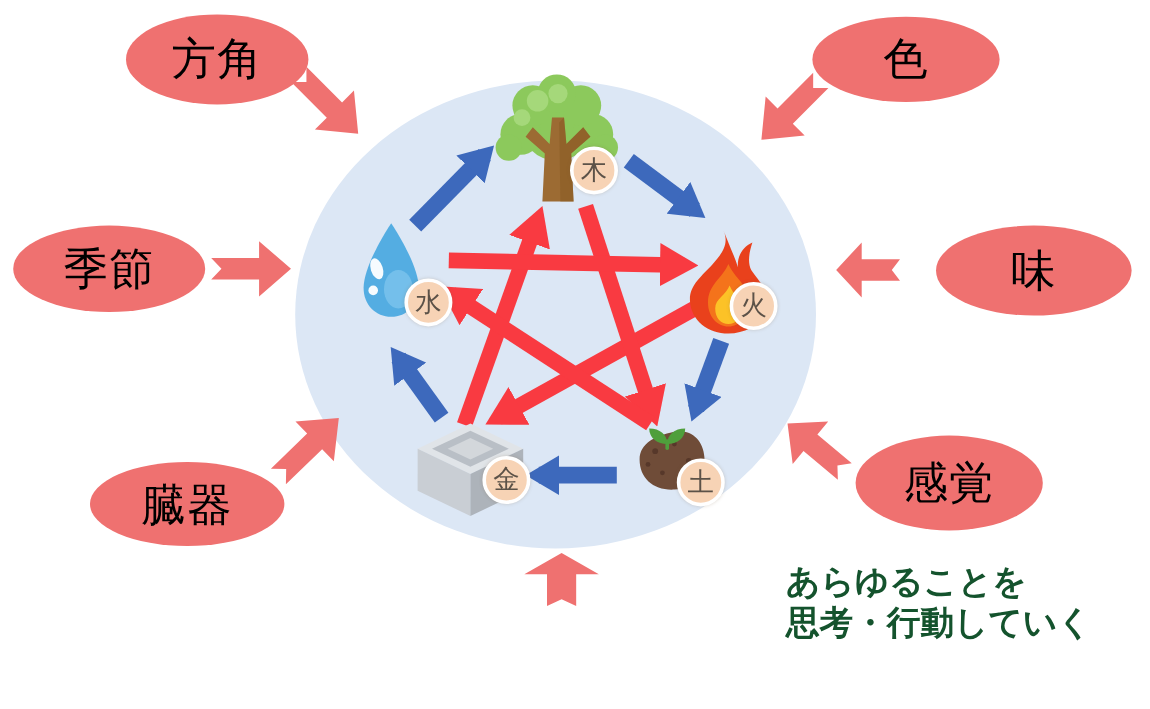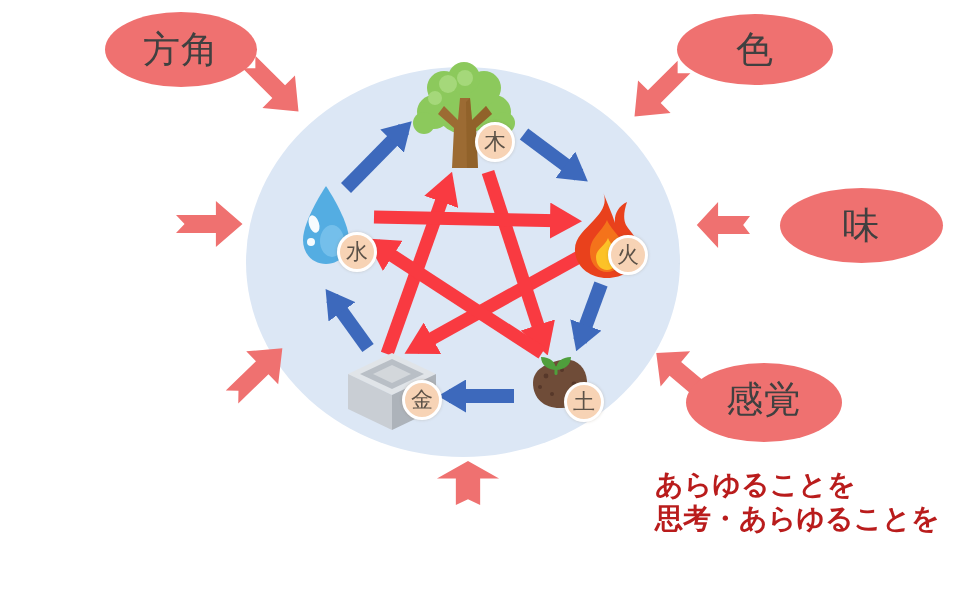--- a/index.html
+++ b/index.html
@@ -6,32 +6,32 @@
   .canvas {
     position:relative; width:958px; height:591px; background:#ffffff;
     overflow:hidden; font-family:"Liberation Sans", sans-serif;
   }
   .big-circle {
     position:absolute; left:246px; top:67px; width:434px; height:390px;
     border-radius:50%; background:#dce7f5;
   }
   svg.layer { position:absolute; left:0; top:0; }
   .bubble {
-    position:absolute; border-radius:50%; background:#ef7170; color:#404040;
+    position:absolute; border-radius:50%; background:#ef7170; color:#000000;
     display:flex; align-items:center; justify-content:center;
     font-size:37px; letter-spacing:1px; line-height:1;
   }
   .badge {
     position:absolute; width:34px; height:34px; border-radius:50%;
     background:#f7d3b5; border:3px solid #ffffff; color:#5c5248;
     font-size:22px; line-height:34px; text-align:center;
     box-shadow:0 0 3px rgba(120,90,60,.25);
   }
   .caption {
-    position:absolute; left:655px; top:468px; color:#b91c1c;
+    position:absolute; left:655px; top:468px; color:#14532d;
     font-size:28px; font-weight:bold; line-height:34px; white-space:nowrap;
   }
 </style>
 </head>
 <body>
 
 <div class="canvas">
 
   <div class="big-circle"></div>
 
@@ -137,25 +137,31 @@
   <div class="badge" style="left:337px; top:232px;">水</div>
   <div class="badge" style="left:402px; top:380px;">金</div>
   <div class="badge" style="left:564px; top:382px;">土</div>
 
   <div class="bubble" style="left:105px; top:12px;  width:152px; height:75px;">
     <span>方角</span>
   </div>
   <div class="bubble" style="left:677px; top:14px;  width:156px; height:71px;">
     <span>色</span>
   </div>
+  <div class="bubble" style="left:11px;  top:188px; width:160px; height:72px;">
+    <span>季節</span>
+  </div>
   <div class="bubble" style="left:780px; top:188px; width:163px; height:75px;">
     <span>味</span>
   </div>
-  <div class="bubble" style="left:686px; top:363px; width:156px; height:79px;font-family:Liberation Mono, monospace;">
+  <div class="bubble" style="left:75px;  top:385px; width:162px; height:70px;">
+    <span>臓器</span>
+  </div>
+  <div class="bubble" style="left:713px; top:363px; width:156px; height:79px;">
     <span>感覚</span>
   </div>
 
   <div class="caption">
     <div>あらゆることを</div>
-    <div>思考・あらゆることを</div>
+    <div>思考・行動していく</div>
   </div>
 
 </div>
 
 </body></html>

